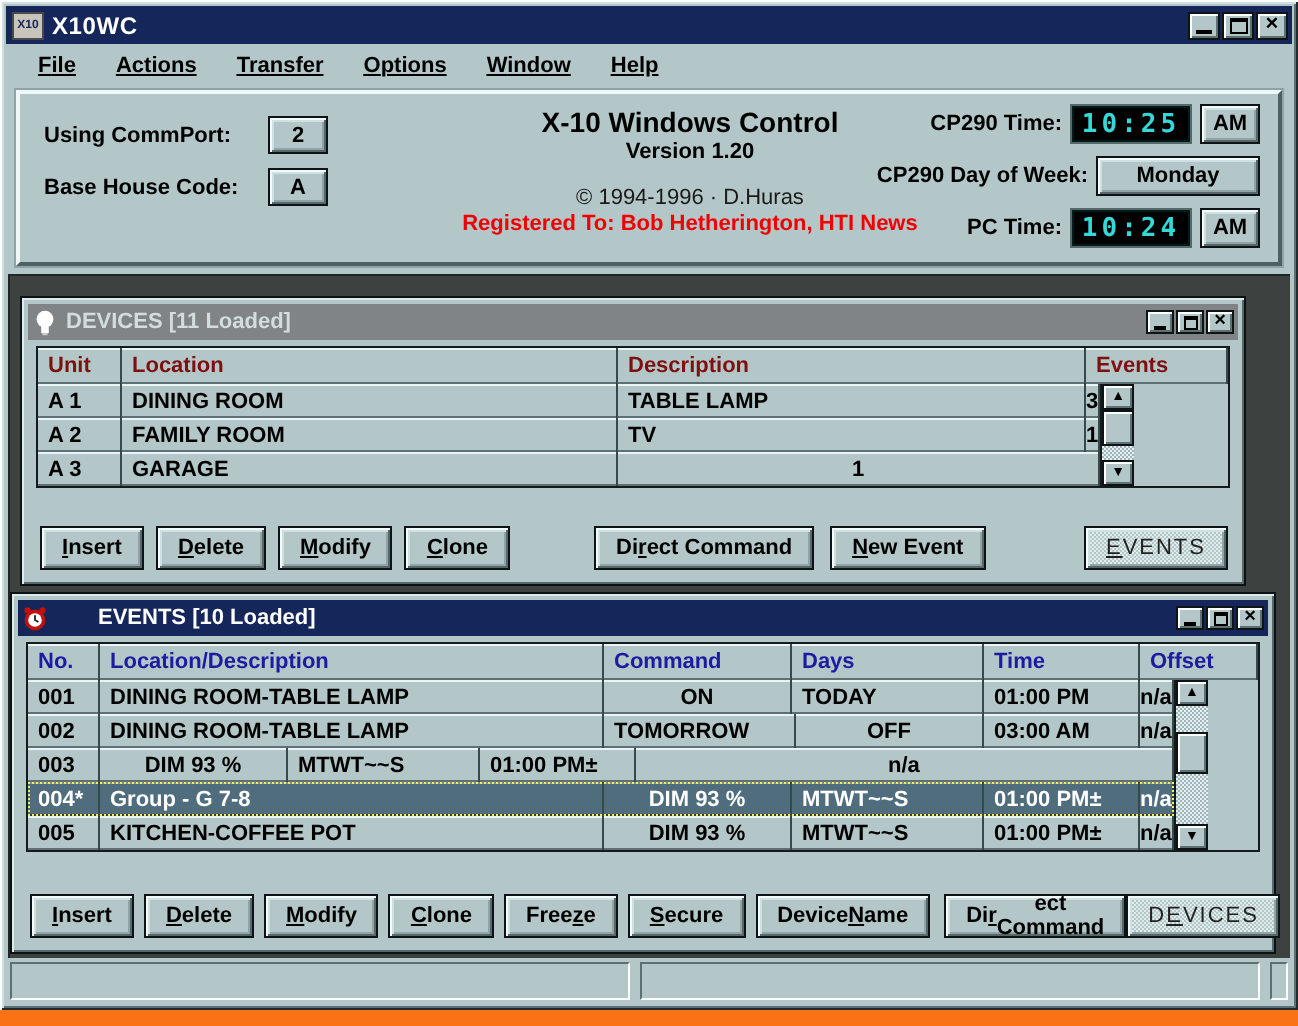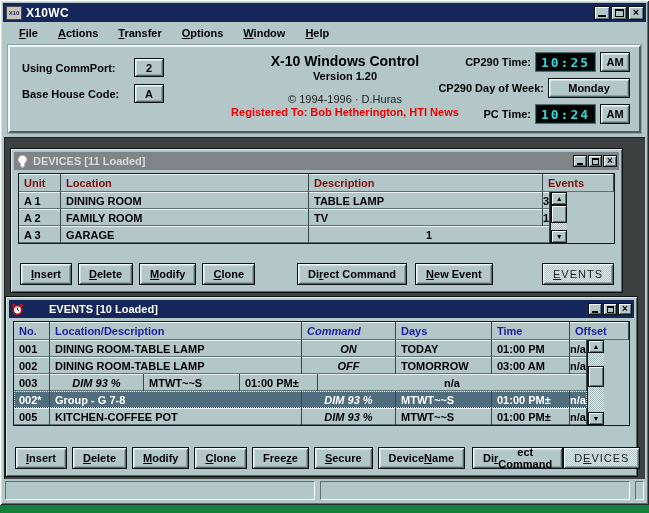--- a/index.html
+++ b/index.html
@@ -6,21 +6,21 @@
     --face:#b3c7c9; --title-bar:#14265a; --inactive-title-bar:#808486;
     --inactive-title-text:#d4dcdc; --mdi-background:#3d4140; --lcd-background:#000000;
     --lcd-digits:#35d8d8; --registered-text:#f00000; --devices-header-text:#7e1010;
     --events-header-text:#1c1ca0; --selected-row-bg:#4f6d7d; --selected-row-text:#ffffff;
     --focus-outline:#f0f060;
     --hi:#eef8f8; --hi2:#fdffff; --sh:#5d7173; --sh2:#39494b; --blk:#131b1d;
   }
   *{box-sizing:border-box; margin:0; padding:0;}
   html,body{width:649px;height:513px;overflow:hidden;background:#000;}
   body{font-family:"Liberation Sans",sans-serif; position:relative;}
-  .stage{position:relative;width:649px;height:513px;background:#15803d;}
+  .stage{position:relative;width:649px;height:513px;background:#f97316;}
 
   .app-window{position:absolute;left:0;top:0;width:649px;height:505px;background:var(--face);
     box-shadow:inset 1px 1px 0 var(--hi2), inset -1px -1px 0 #222c2e, inset 2px 2px 0 #cfe0e1, inset -2px -2px 0 var(--sh);}
 
   
   .titlebar{position:absolute;left:3px;top:3px;right:3px;height:19px;background:var(--title-bar);
     display:flex;align-items:center;padding:0 2px;}
   .app-icon{width:16px;height:14px;margin:0 4px 0 1px;background:#c8c4bc;border:1px solid #4a4a4a;
     display:inline-flex;align-items:center;justify-content:center;font:bold 6px "Liberation Sans",sans-serif;color:#14265a;}
   .title-text{color:#fff;font-weight:bold;font-size:12px;letter-spacing:.3px;}
@@ -31,21 +31,21 @@
   .glyph-min{width:8px;height:2px;background:#000;margin-top:7px;}
   .glyph-max{width:9px;height:8px;border:1px solid #000;border-top-width:2px;}
   .glyph-x{font:bold 11px "Liberation Sans",sans-serif;color:#000;line-height:1;}
   .wbtn.small{width:14px;height:12px;}
   .wbtn.small .glyph-min{width:6px;margin-top:6px;}
   .wbtn.small .glyph-max{width:7px;height:7px;}
   .wbtn.small .glyph-x{font-size:10px;}
 
   
   .menubar{position:absolute;left:4px;top:23px;right:4px;height:19px;display:flex;align-items:center;padding-left:5px;}
-  .menu-item{font-size:11px;font-weight:bold;color:#000;padding:2px 10px;}
+  .menu-item{font-size:11px;font-weight:bold;color:#000;padding:2px 10px;text-decoration:underline;}
   .mn{text-decoration:underline;}
 
   
   .top-panel{position:absolute;left:8px;top:45px;width:633px;height:88px;background:var(--face);
     border:2px solid; border-color:var(--hi) #4e6062 #4e6062 var(--hi); box-shadow:0 0 0 1px #8fa3a5;}
   .lbl{font-size:11px;font-weight:bold;color:#000;white-space:nowrap;}
   .tp-row1{position:absolute;left:12px;top:11px;display:flex;align-items:center;}
   .tp-row2{position:absolute;left:12px;top:37px;display:flex;align-items:center;justify-content:center;}
   .tp-row1 .lbl,.tp-row2 .lbl{width:112px;}
   .b3d{appearance:none;background:var(--face);border:1px solid #0e1416;color:#000;
@@ -87,21 +87,21 @@
     border-right:1px solid var(--sh2);font-size:11px;font-weight:bold;color:#000;overflow:hidden;white-space:nowrap;
     box-shadow:inset 0 1px 0 rgba(244,252,252,.85), inset 0 -1px 0 var(--sh);}
   .hcell{height:18px;}
   .dev-table .hcell{color:var(--devices-header-text);}
   .ev-table .hcell{color:var(--events-header-text);}
   .rows-wrap{display:flex;}
   .tbody{display:flex;flex-direction:column;}
   .trow{display:flex;}
   .dc0{width:42px;} .dc1{width:248px;} .dc2{width:234px;} .dc3{flex:1;justify-content:center;padding-left:0;}
   .dev-table .thead .dc3{justify-content:flex-start;padding-left:5px;}
-  .ec0{width:36px;} .ec1{width:252px;} .ec2{width:94px;justify-content:center;padding-left:0;font-style:italic;}
+  .ec0{width:36px;} .ec1{width:252px;} .ec2{width:94px;justify-content:center;padding-left:0;}
   .ec3{width:96px;} .ec4{width:78px;} .ec5{flex:1;justify-content:center;padding-left:0;}
   .ev-table .thead .ec2,.ev-table .thead .ec5{justify-content:flex-start;padding-left:5px;}
   .trow.sel .cell{background:var(--selected-row-bg);color:var(--selected-row-text);
     box-shadow:inset 0 1px 0 rgba(255,255,255,.25), inset 0 -1px 0 #2e3e44;}
   .trow.sel{outline:1px dotted var(--focus-outline);outline-offset:-1px;}
 
   
   .vscroll{width:17px;border-left:1px solid var(--blk);display:flex;flex-direction:column;
     background-color:#9fb4b6;
     background-image:conic-gradient(#e6f0f0 25%, transparent 0 50%, #e6f0f0 0 75%, transparent 0);
@@ -299,34 +299,34 @@
                   <span class="cell ec0">001</span>
                   <span class="cell ec1">DINING ROOM-TABLE LAMP</span>
                   <span class="cell ec2">ON</span>
                   <span class="cell ec3">TODAY</span>
                   <span class="cell ec4">01:00 PM</span>
                   <span class="cell ec5">n/a</span>
                 </div>
                 <div class="trow">
                   <span class="cell ec0">002</span>
                   <span class="cell ec1">DINING ROOM-TABLE LAMP</span>
+                  <span class="cell ec3">TOMORROW</span>
                   <span class="cell ec2">OFF</span>
-                  <span class="cell ec3">TOMORROW</span>
                   <span class="cell ec4">03:00 AM</span>
                   <span class="cell ec5">n/a</span>
                 </div>
                 <div class="trow">
                   <span class="cell ec0">003</span>
                   <span class="cell ec2">DIM 93 %</span>
                   <span class="cell ec3">MTWT~~S</span>
                   <span class="cell ec4">01:00 PM±</span>
                   <span class="cell ec5">n/a</span>
                 </div>
                 <div class="trow sel">
-                  <span class="cell ec0">002*</span>
+                  <span class="cell ec0">004*</span>
                   <span class="cell ec1">Group - G 7-8</span>
                   <span class="cell ec2">DIM 93 %</span>
                   <span class="cell ec3">MTWT~~S</span>
                   <span class="cell ec4">01:00 PM±</span>
                   <span class="cell ec5">n/a</span>
                 </div>
                 <div class="trow">
                   <span class="cell ec0">005</span>
                   <span class="cell ec1">KITCHEN-COFFEE POT</span>
                   <span class="cell ec2">DIM 93 %</span>

